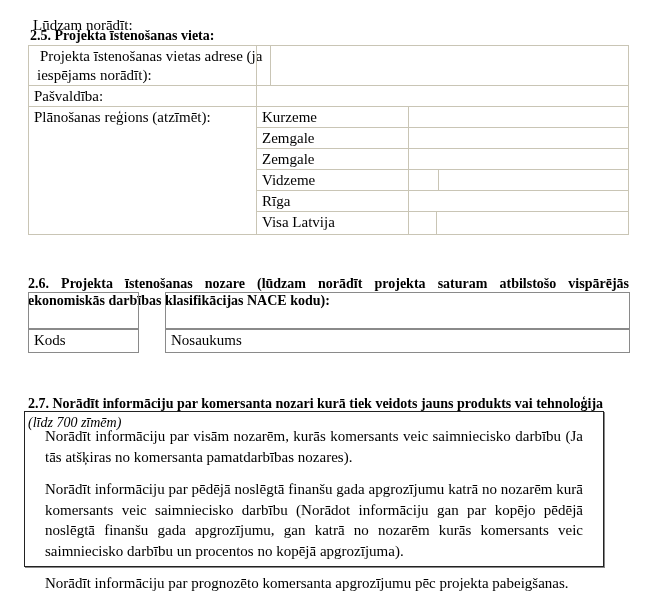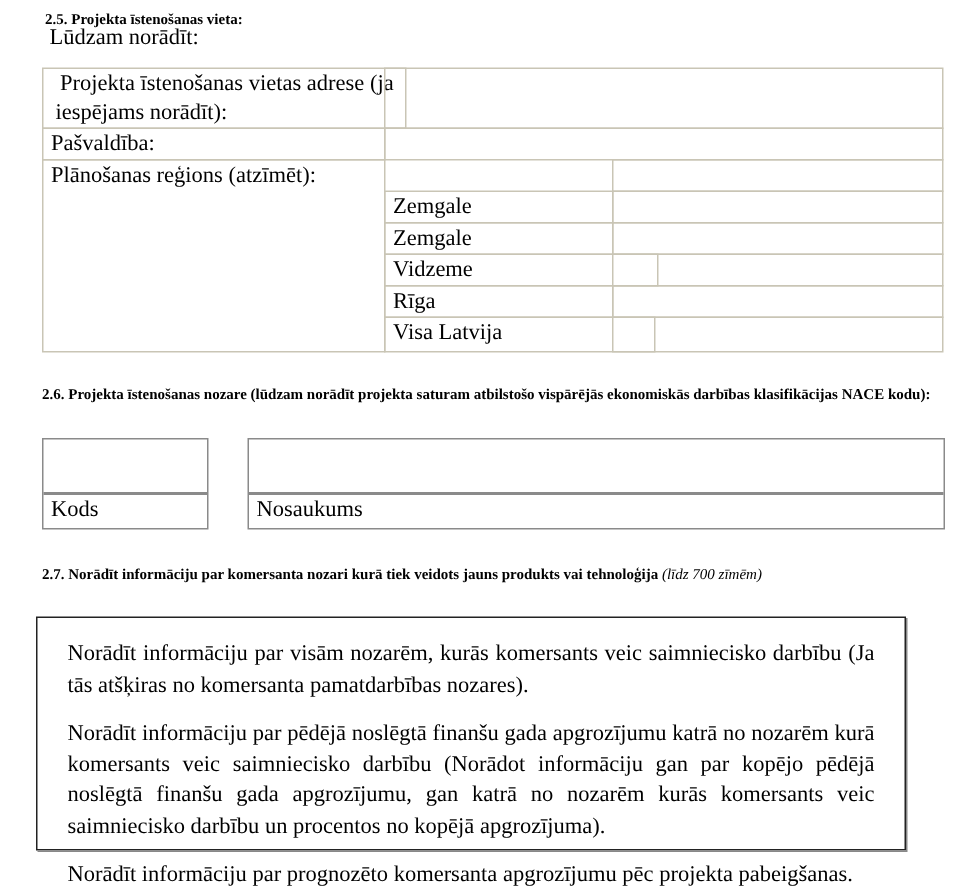--- a/index.html
+++ b/index.html
@@ -3,21 +3,21 @@
 <meta charset="utf-8">
 <style>
   html, body { margin: 0; padding: 0; background: #ffffff; }
   body {
     width: 645px; height: 596px; position: relative; overflow: hidden;
     font-family: "Liberation Serif", "DejaVu Serif", serif;
     color: #000;
     font-size: 15px;
   }
   .abs { position: absolute; }
-  .h-bold { font-weight: bold; font-size: 10px; }
+  .h-bold { font-weight: bold; font-size: 14px; margin-top: 20px; }
   .lbl { font-size: 15px; line-height: 19px; }
 
   
   .t25 { left: 28px; top: 45px; width: 601px; height: 190px; }
   .t25 .cell {
     position: absolute; box-sizing: border-box;
     border: 1.5px solid #c9c5b5;
     padding: 1px 5px 0 5px;
     line-height: 19px;
   }
@@ -45,20 +45,21 @@
   <div class="cell" style="left:0; top:0; width:243px; height:41px; padding-left:8px;">
     <span style="display:block; text-indent:3px;">Projekta īstenošanas vietas adrese (ja iespējams norādīt):</span>
   </div>
   <div class="cell" style="left:228px; top:0; width:373px; height:41px;"></div>
 
   <div class="cell" style="left:0; top:40px; width:229px; height:22px;">Pašvaldība:</div>
   <div class="cell" style="left:228px; top:40px; width:373px; height:22px;"></div>
 
   <div class="cell" style="left:0; top:61px; width:229px; height:129px;">Plānošanas reģions (atzīmēt):</div>
 
+  <div class="cell" style="left:228px; top:61px; width:153px; height:22px;">Kurzeme</div>
   <div class="cell" style="left:380px; top:61px; width:221px; height:22px;"></div>
 
   <div class="cell" style="left:228px; top:82px; width:153px; height:22px;">Zemgale</div>
   <div class="cell" style="left:380px; top:82px; width:221px; height:22px;"></div>
 
   <div class="cell" style="left:228px; top:103px; width:153px; height:22px;">Zemgale</div>
   <div class="cell" style="left:380px; top:103px; width:221px; height:22px;"></div>
 
   <div class="cell" style="left:228px; top:124px; width:183px; height:22px;">Vidzeme</div>
   <div class="cell" style="left:380px; top:124px; width:221px; height:22px;"></div>

